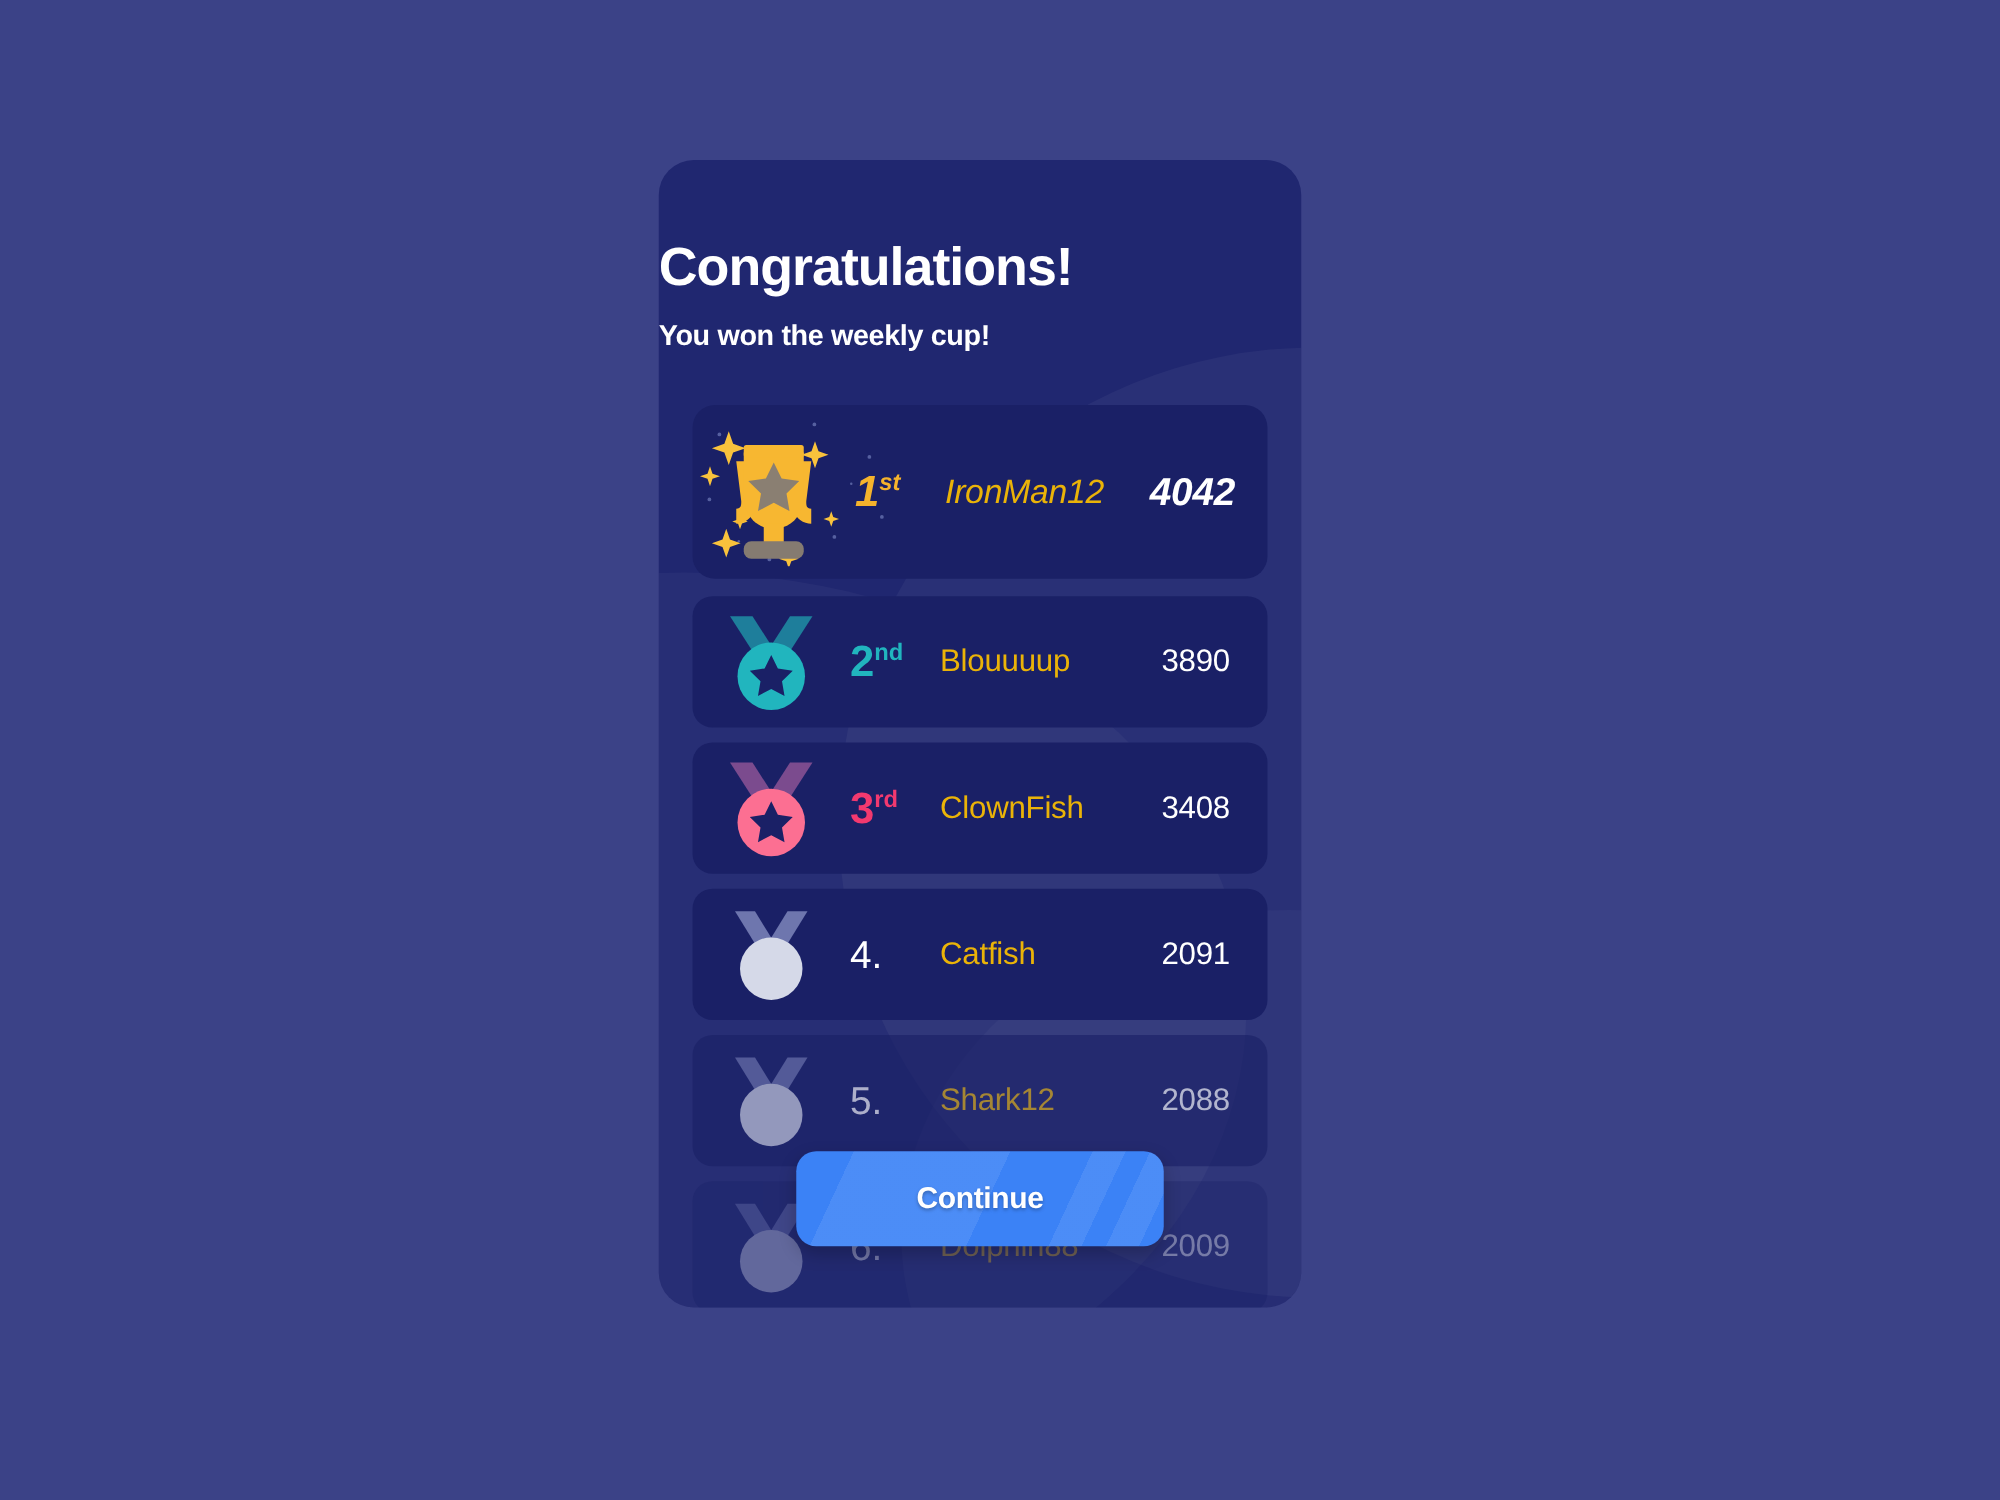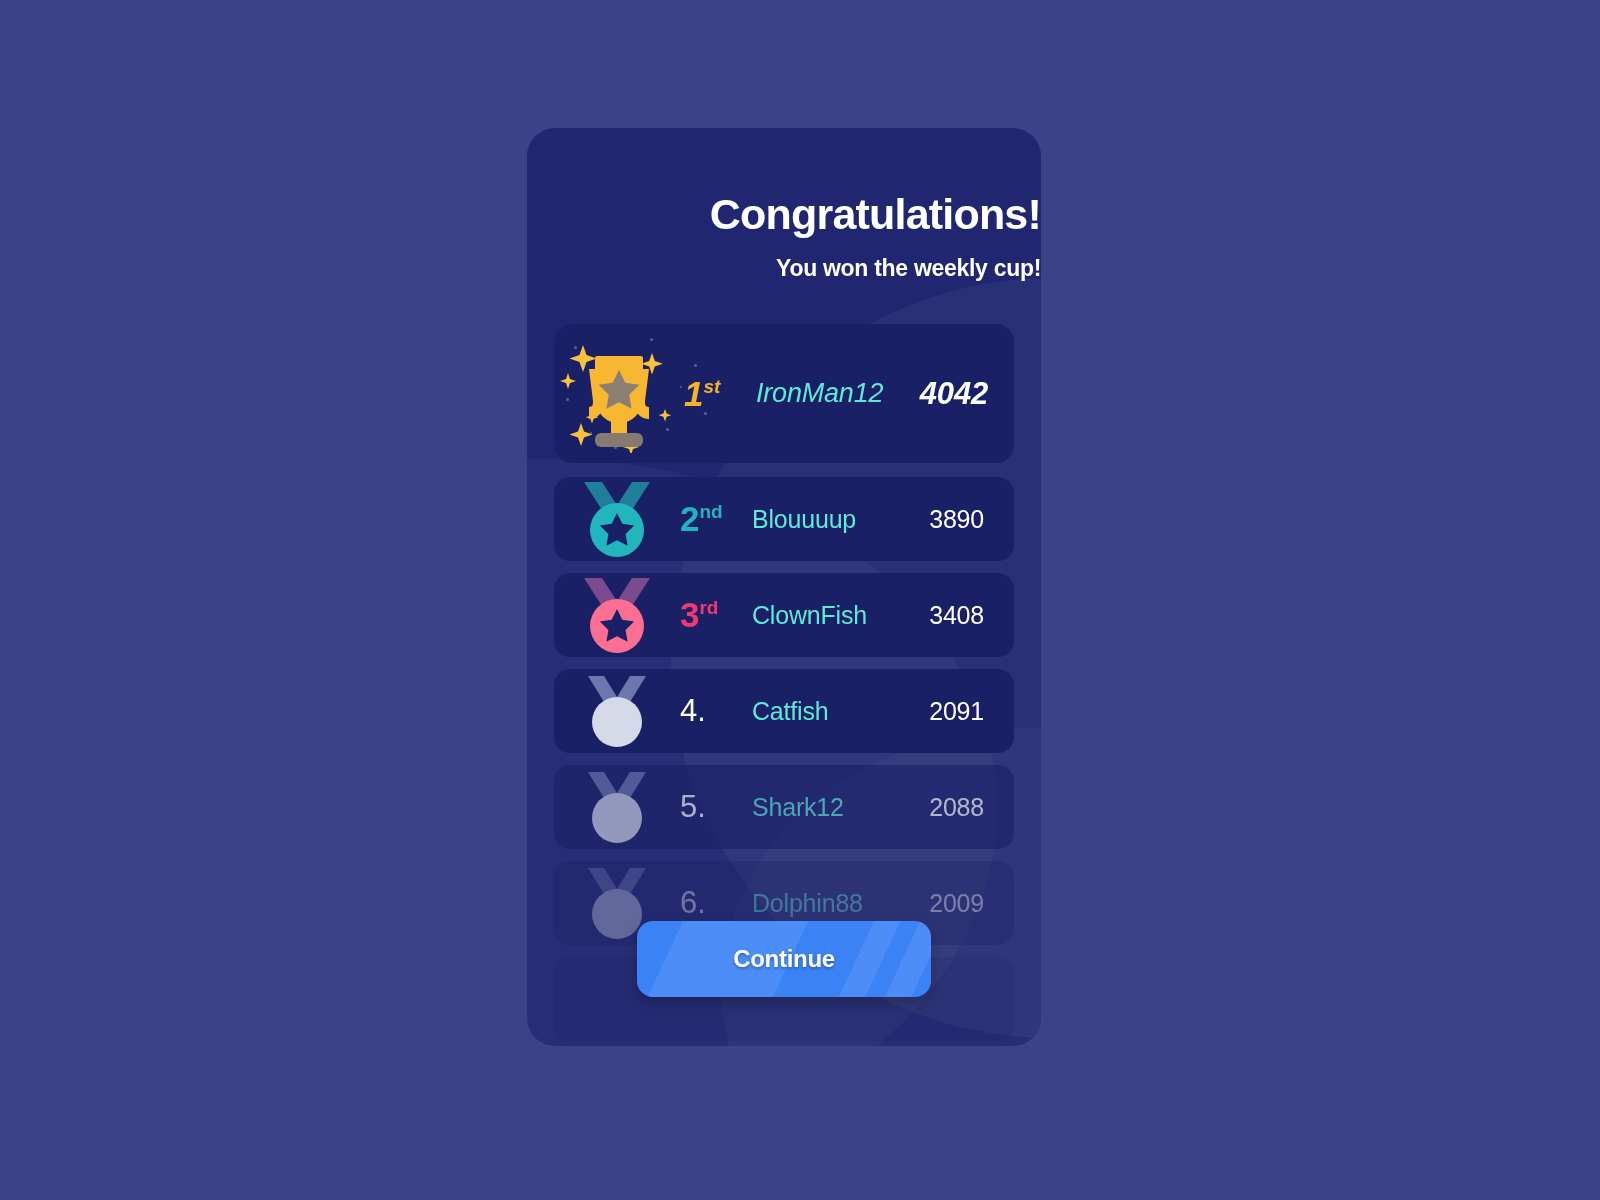--- a/index.html
+++ b/index.html
@@ -56,21 +56,21 @@
     top: 600px;
     border-radius: 50%;
     background: rgba(255,255,255,0.03);
   }
 
   
   #header {
     position: relative;
     z-index: 2;
     padding-top: 62px;
-    text-align: right;
+    text-align: left;
   }
   #title {
     font-size: 43px;
     font-weight: bold;
     color: #FFFFFF;
     letter-spacing: -0.8px;
   }
   #subtitle {
     margin-top: 16px;
     font-size: 23px;
@@ -95,21 +95,21 @@
     background: #1A2066;
     margin-bottom: 12px;
     overflow: hidden;
   }
   .row.first {
     height: 139px;
     border-radius: 18px;
     margin-bottom: 14px;
     font-style: italic;
   }
-  .row.normal { height: 84px; }
+  .row.normal { height: 105px; }
 
   
   .starfield { position: absolute; inset: 0; pointer-events: none; }
   .dot {
     position: absolute;
     border-radius: 50%;
     background: rgba(160,175,230,0.45);
   }
 
   .badge-cell {
@@ -135,21 +135,21 @@
     vertical-align: super;
     font-weight: bold;
   }
   .rank-cell.gold  { color: #F5B32C; font-weight: bold; font-size: 35px; }
   .rank-cell.teal  { color: #21B5BE; font-weight: bold; font-size: 35px; }
   .rank-cell.pink  { color: #F2396F; font-weight: bold; font-size: 35px; }
 
   .name-cell {
     flex: 1 1 auto;
     font-size: 25px;
-    color: #5eead4;
+    color: #eab308;
     letter-spacing: -0.2px;
   }
   .row.first .name-cell { font-size: 27px; }
 
   .score-cell {
     flex: 0 0 auto;
     padding-right: 30px;
     font-size: 25px;
     color: #FFFFFF;
     text-align: left;

